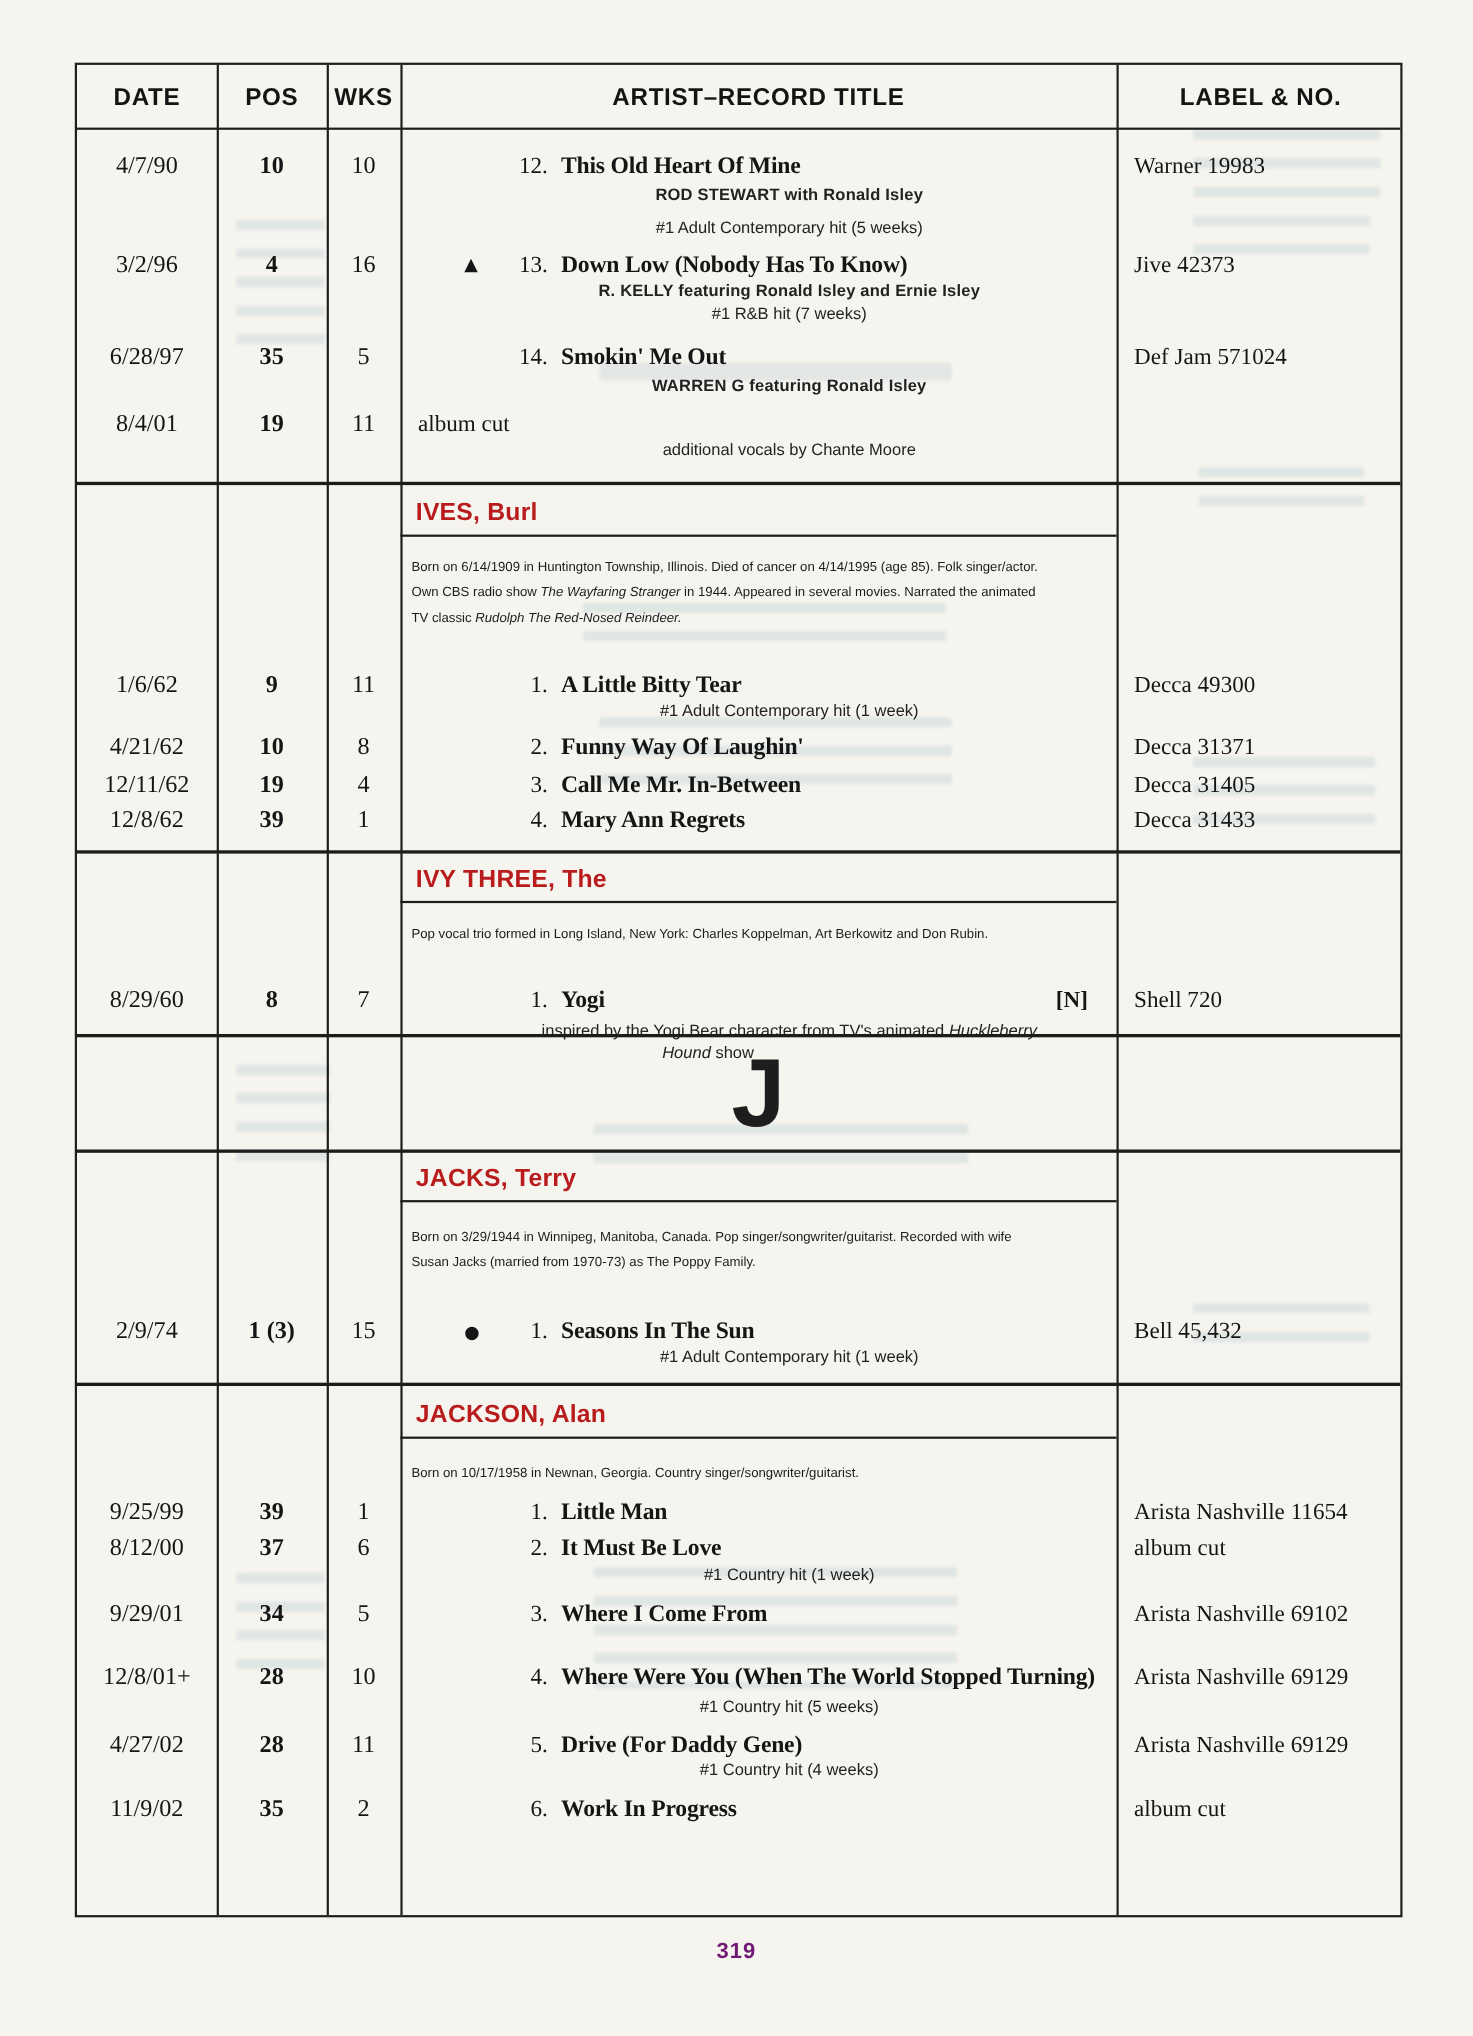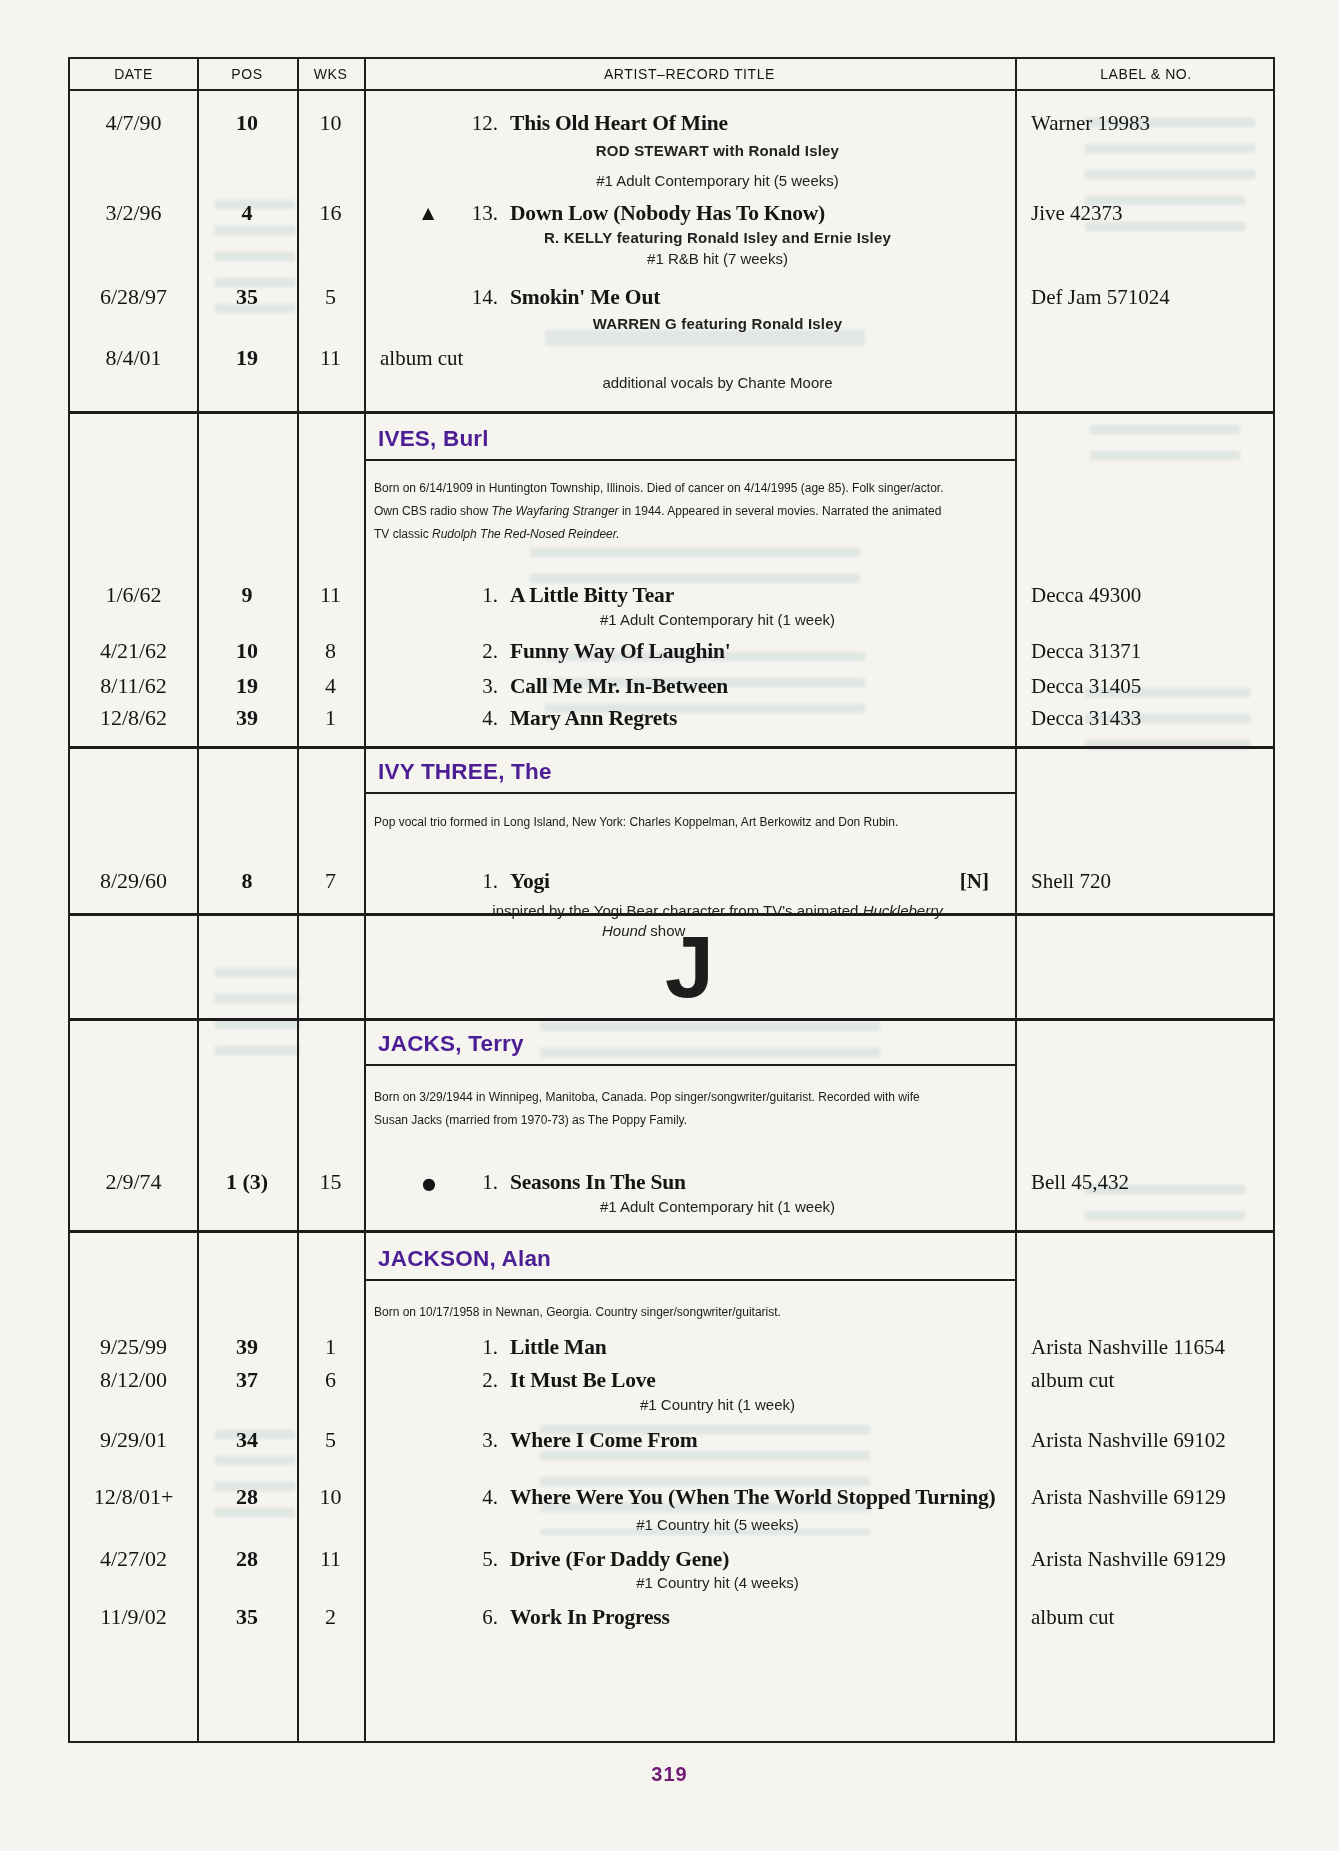--- a/index.html
+++ b/index.html
@@ -9,23 +9,23 @@
   
   .ghost{position:absolute;pointer-events:none;filter:blur(1.6px);border-radius:3px;
     background:repeating-linear-gradient(to bottom,rgba(128,166,184,.18) 0 9px,rgba(128,166,184,0) 9px 26px)}
   .ghost-bar{position:absolute;pointer-events:none;filter:blur(1.4px);height:16px;
     background:rgba(128,166,184,.16);border-radius:3px}
 
   .book-table{position:absolute;left:68px;top:57px;width:1207px;height:1686px;
     border:2.5px solid #1e1e1e;z-index:1}
   .vline{position:absolute;top:0;bottom:0;width:2px;background:#1e1e1e;z-index:5}
 
-  .hdr{position:relative;height:32px;border-bottom:2.5px solid #1e1e1e;
+  .hdr{position:relative;height:59px;border-bottom:2.5px solid #1e1e1e;
     display:grid;grid-template-columns:127px 100px 67px 651px 262px;align-items:center;
-    text-align:center;font-weight:normal;font-size:14px;letter-spacing:.6px;color:#141414}
+    text-align:center;font-weight:bold;font-size:22px;letter-spacing:.6px;color:#141414}
 
   .sec{position:relative}
   .divided{border-top:3px solid #1c1c1c}
 
   .row{position:absolute;left:0;width:100%;display:grid;
     grid-template-columns:127px 100px 67px 651px 262px;
     font-family:"Liberation Serif",serif;font-size:22px;line-height:28px;color:#151515;white-space:nowrap}
   .cdate,.cwks{text-align:center}
   .cpos{text-align:center;font-weight:bold}
   .ctitle{position:relative}
@@ -35,21 +35,21 @@
   .flagN{position:absolute;right:26px;font-weight:bold;font-size:21px}
   .clabel{padding-left:16px;font-size:21px}
 
   .subline{position:absolute;left:294px;width:651px;text-align:center;padding-left:56px;
     font-size:15px;line-height:20px;color:#222;white-space:nowrap}
   .credit{font-weight:bold;letter-spacing:.2px}
   .it{font-style:italic}
 
   .artist-head{position:absolute;left:294px;top:0;width:651px;border-bottom:2.5px solid #1c1c1c;
     display:flex;align-items:flex-end;padding:0 0 7px 14px;font-weight:bold;font-size:22.5px;
-    letter-spacing:.2px;color:#4c1d95}
+    letter-spacing:.2px;color:#b91c1c}
   .bio{position:absolute;left:304px;width:572px;font-size:12px;line-height:23px;color:#1b1b1b}
 
   .letter{position:absolute;left:294px;width:651px;height:100px;line-height:98px;text-align:center;
     font-weight:bold;font-size:88px;color:#1d1d1d}
 
   .pagenum{position:absolute;top:1763px;left:0;width:100%;text-align:center;
     font-weight:bold;font-size:20px;letter-spacing:1px;color:#701a75;z-index:2}
 </style>
 </head>
 <body>
@@ -157,21 +157,21 @@
       <div class="cpos">10</div>
       <div class="cwks">8</div>
       <div class="ctitle">
         <span class="num">2.</span>
         <span class="ttl">Funny Way Of Laughin'</span>
       </div>
       <div class="clabel">Decca 31371</div>
     </div>
 
     <div class="row" style="top:258px">
-      <div class="cdate">8/11/62</div>
+      <div class="cdate">12/11/62</div>
       <div class="cpos">19</div>
       <div class="cwks">4</div>
       <div class="ctitle">
         <span class="num">3.</span>
         <span class="ttl">Call Me Mr. In-Between</span>
       </div>
       <div class="clabel">Decca 31405</div>
     </div>
 
     <div class="row" style="top:290px">

